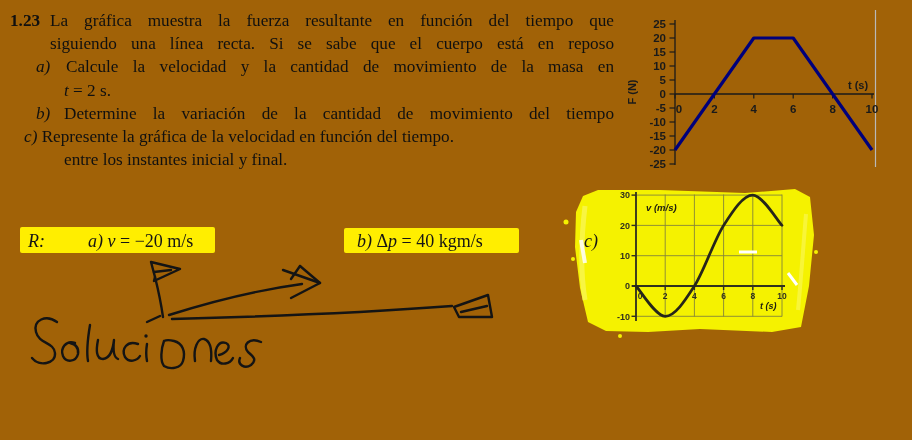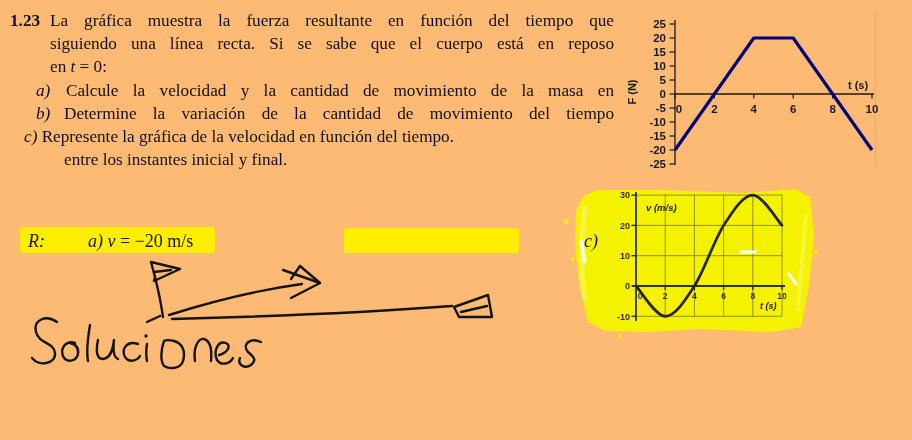--- a/index.html
+++ b/index.html
@@ -1,18 +1,18 @@
 <!DOCTYPE html>
 <html><head>
 <meta charset="utf-8">
 <style>
   html,body{margin:0;padding:0}
   body{width:912px;height:440px;background:#fff;position:relative;overflow:hidden;
        font-family:"Liberation Serif",serif;color:#101010}
-  .page{position:absolute;inset:0;background:#fdba74}
+  .page{position:absolute;inset:0;background:#a16207}
   
   .textcol{position:absolute;left:10px;top:9px;width:604px;z-index:1}
   .pline{position:relative;height:23.2px;line-height:23.2px;font-size:17.2px;white-space:nowrap}
   .pline .marker{position:absolute;top:0}
   .b{font-weight:bold;font-style:normal}
   .i{font-style:italic}
   .jtext{display:block}
   .just{text-align:justify;text-align-last:justify}
   
   #answers{position:absolute;inset:0;z-index:3;pointer-events:none}
@@ -32,25 +32,25 @@
 
   <div class="textcol" id="problem">
       <div class="pline">
         <span class="marker b" style="left: 0px;">1.23</span>
         <div class="jtext just" style="margin-left: 40px;"><span>La gráfica muestra la fuerza resultante en función del tiempo que</span></div>
       </div>
       <div class="pline">
         <div class="jtext just" style="margin-left: 40px;"><span>siguiendo una línea recta. Si se sabe que el cuerpo está en reposo</span></div>
       </div>
       <div class="pline">
-        <div class="jtext" style="margin-left: 40px;"><span>en </span><span class="i">t</span><span> = 0:</span></div>
+        <span class="marker i" style="left: 26px;">a)</span>
+        <div class="jtext just" style="margin-left: 56px;"><span>Calcule la velocidad y la cantidad de movimiento de la masa en</span></div>
       </div>
       <div class="pline">
-        <span class="marker i" style="left: 26px;">a)</span>
-        <div class="jtext just" style="margin-left: 56px;"><span>Calcule la velocidad y la cantidad de movimiento de la masa en</span></div>
+        <div class="jtext" style="margin-left: 54px;"><span class="i">t</span><span> = 2 s.</span></div>
       </div>
       <div class="pline">
         <span class="marker i" style="left: 26px;">b)</span>
         <div class="jtext just" style="margin-left: 54px;"><span>Determine la variación de la cantidad de movimiento del tiempo</span></div>
       </div>
       <div class="pline">
         <div class="jtext" style="margin-left: 14px;"><span class="i">c) </span><span>Represente la gráfica de la velocidad en función del tiempo.</span></div>
       </div>
       <div class="pline">
         <div class="jtext" style="margin-left: 54px;"><span>entre los instantes inicial y final.</span></div>
@@ -180,16 +180,17 @@
           <circle cx="146" cy="336" r="1.7" fill="#141414" stroke="none"></circle>
         </g>
       </g>
     </svg>
 
   <div id="answers">
     <div class="hl hl1" style="background: rgb(255, 238, 0);"></div>
     <div class="hl hl2" style="background: rgb(255, 238, 0);"></div>
     <div class="atxt ital" style="left:28px">R:</div>
     <div class="atxt" id="aans" style="left:88px"><span class="i">a) v</span><span> = −20 m/s</span></div>
+    <div class="atxt" id="bans" style="left:357px"><span class="i">b)</span><span>  Δ</span><span class="i">p</span><span> = 40 kgm/s</span></div>
     <div class="atxt ital" style="left:584px">c)</div>
   </div>
 
 </div>
 
 </body></html>

